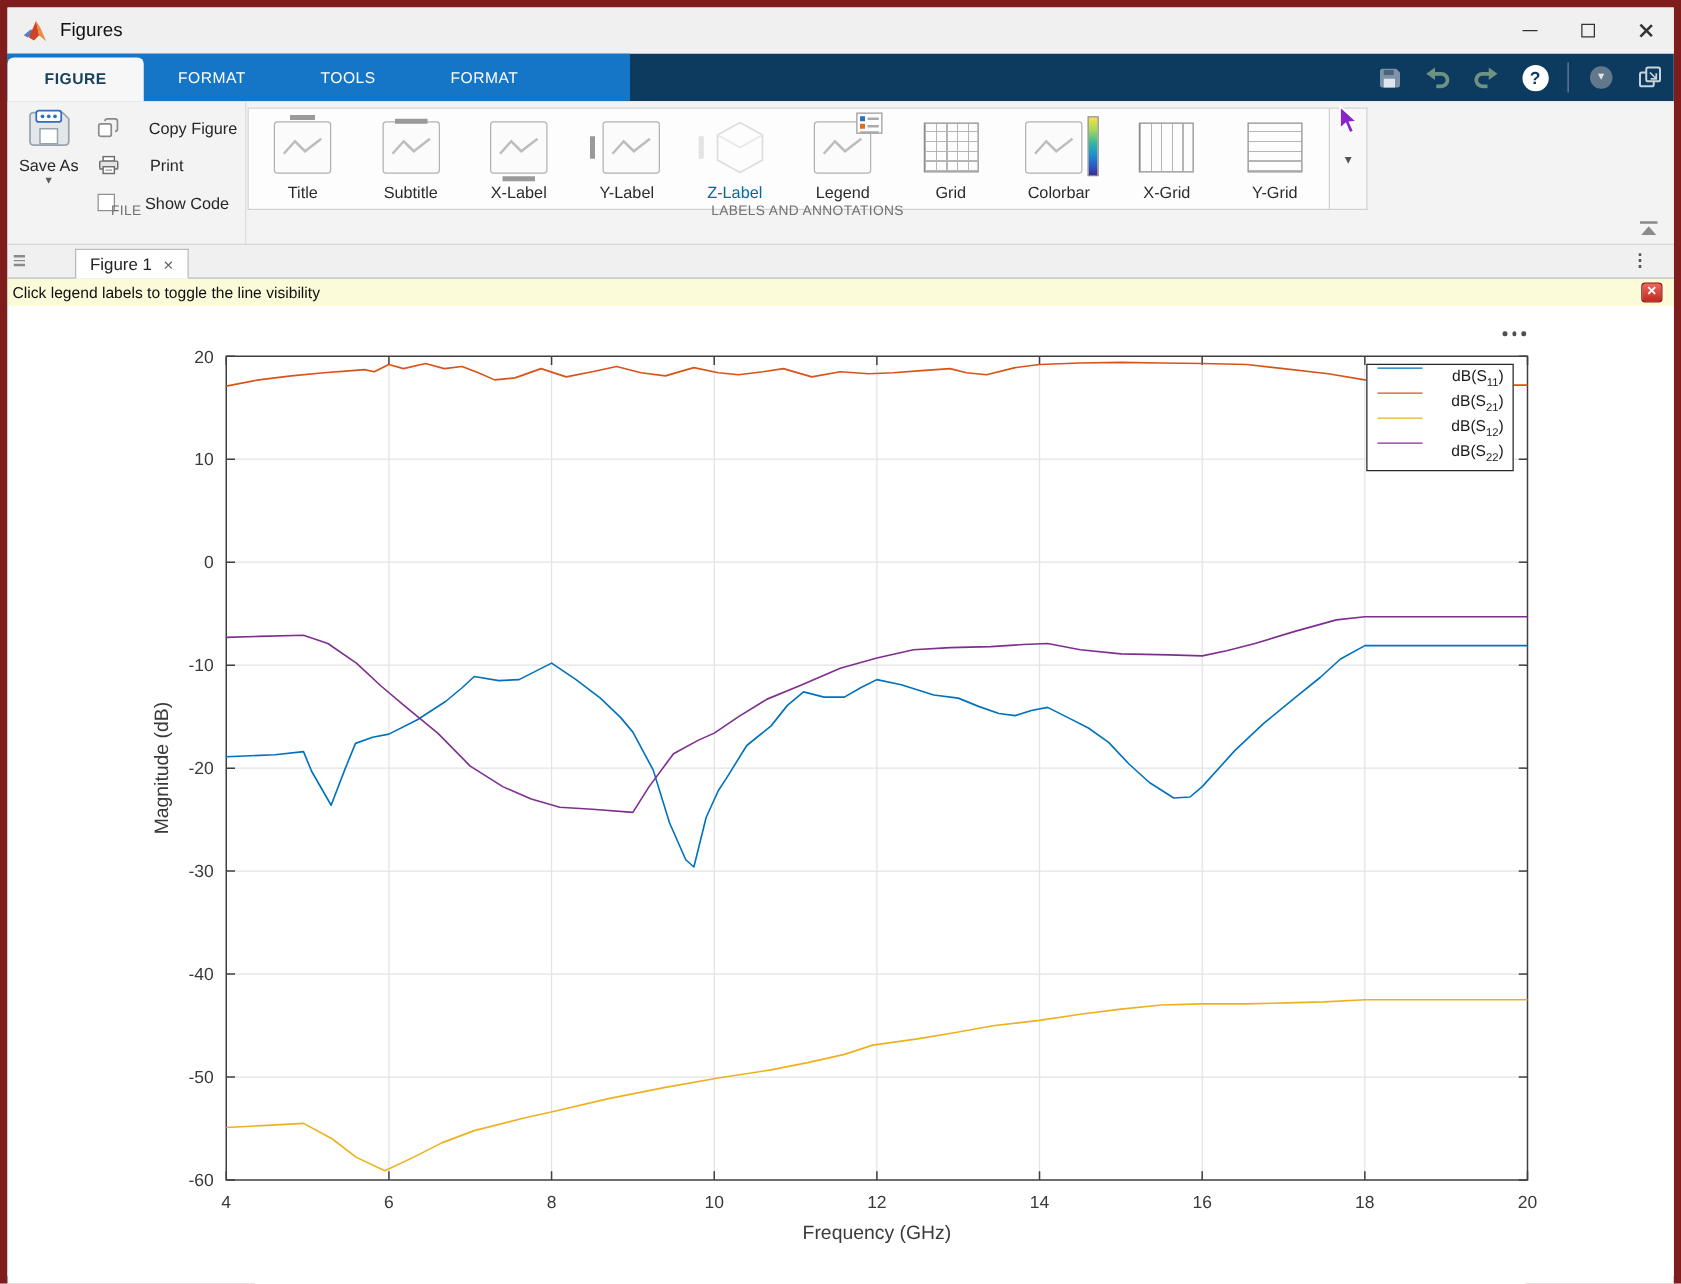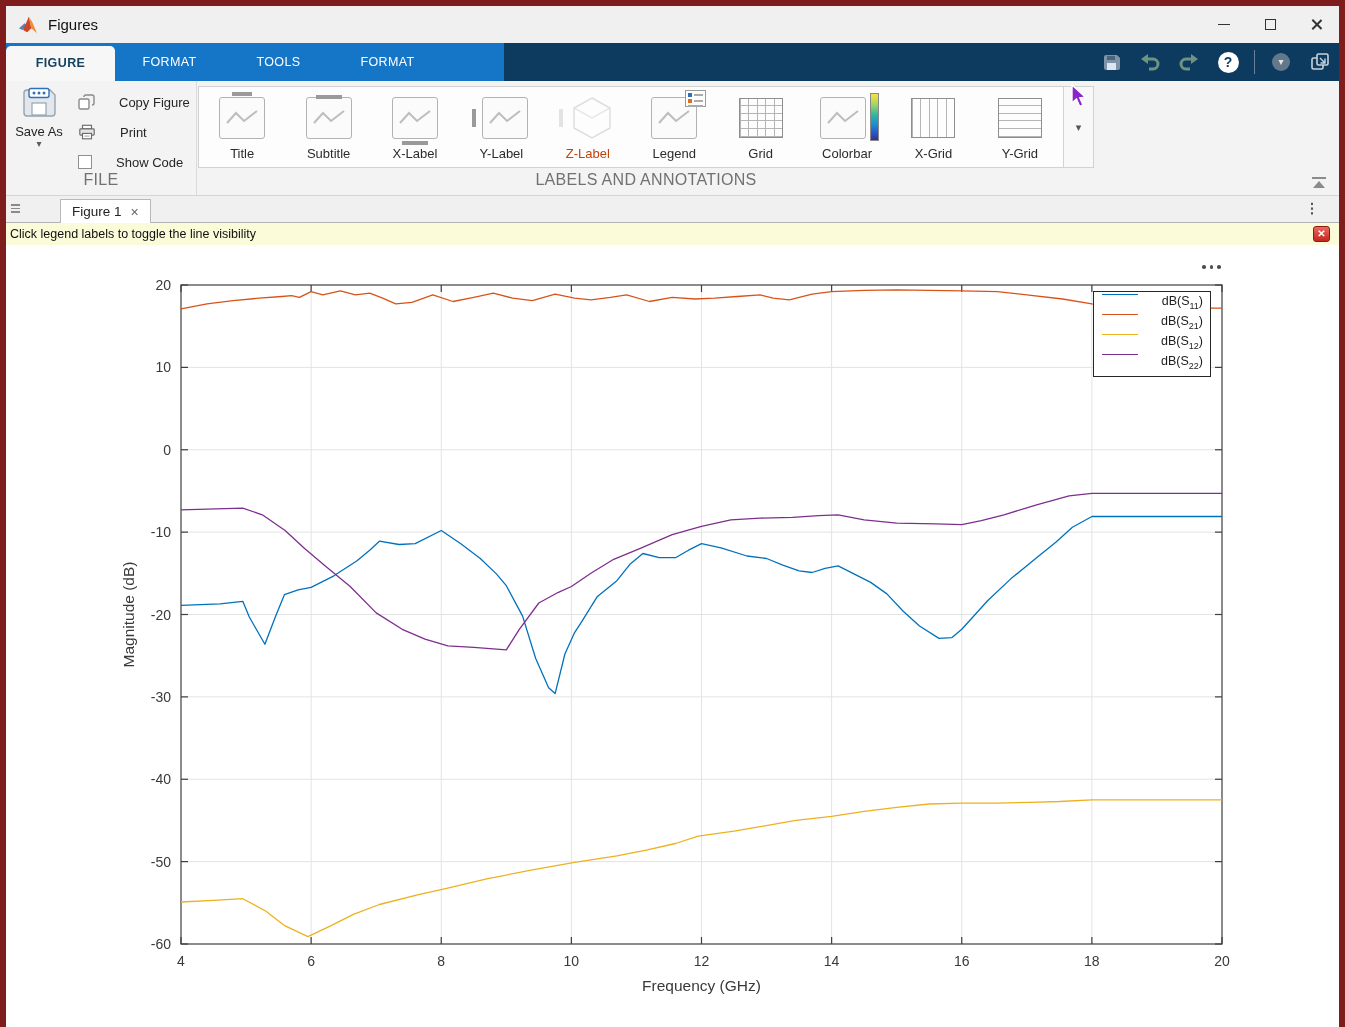--- a/index.html
+++ b/index.html
@@ -25,33 +25,33 @@
   .rtab { width:109px; text-align:center; line-height:38px; color:#fff; font-size:12.5px; letter-spacing:.4px; cursor:default; }
   .rtab.active { background:#f7f7f7; color:#17425f; border-radius:5px 5px 0 0; margin-top:3px; height:35px; line-height:34px; font-weight:bold; }
   .quick { position:absolute; right:6px; top:0; height:38px; display:flex; align-items:center; gap:13px; }
   .qbtn { width:26px; height:28px; display:flex; align-items:center; justify-content:center; }
   .qsep { width:1px; height:24px; background:#6b8096; }
   .help-circle { width:21px; height:21px; border-radius:50%; background:#fff; color:#0d3a5f; font-weight:bold; font-size:14px; text-align:center; line-height:21px; }
   .drop-circle { width:18px; height:18px; border-radius:50%; background:#64788c; color:#dfe6ec; font-size:10px; text-align:center; line-height:17px; }
 
   
   .ribbon { position:absolute; left:0; top:75px; width:100%; height:115px; background:#f3f3f3; border-bottom:1px solid #d5d5d5; }
-  .section-caption { position:absolute; bottom:6px; font-size:16px; color:#717171; text-align:center; letter-spacing:.3px; }
+  .section-caption { position:absolute; bottom:20px; font-size:11px; color:#717171; text-align:center; letter-spacing:.3px; }
   .file-section { position:absolute; left:0; top:0; width:191px; height:114px; border-right:1px solid #dcdcdc; }
   .saveas { position:absolute; left:4px; top:6px; width:58px; text-align:center; }
   .saveas .lbl { font-size:13px; color:#262626; margin-top:2px; }
   .caret { color:#5d5d5d; font-size:10px; line-height:10px; }
   .file-rows { position:absolute; left:72px; top:8px; }
   .frow { display:flex; align-items:center; gap:24px; height:26px; margin-bottom:4px; font-size:13px; color:#262626; }
   .checkbox { width:14px; height:14px; background:#fff; border:1px solid #8f8f8f; }
 
   .gallery { position:absolute; left:192px; top:5px; width:866px; height:82px; background:#fdfdfd; border:1px solid #d2d2d2; display:flex; }
   .gbtn { width:86.6px; height:100%; display:flex; flex-direction:column; align-items:center; justify-content:flex-start; padding-top:6px; }
   .gbtn .glabel { font-size:13px; color:#2b2b2b; margin-top:3px; }
-  .gbtn.disabled .glabel { color:#c2410c; }
+  .gbtn.disabled .glabel { color:#0369a1; }
   .icon-wrap { position:relative; width:60px; height:50px; display:flex; align-items:center; justify-content:center; }
   .chartbox { width:46px; height:42px; background:#fbfbfb; border:1px solid #b2b2b2; border-radius:3px; display:flex; align-items:center; justify-content:center; }
   .bar-top    { position:absolute; top:-1px;  left:50%; transform:translateX(-50%); width:20px; height:4px; background:#9a9a9a; }
   .bar-top2   { position:absolute; top:2px;   left:50%; transform:translateX(-50%); width:26px; height:4px; background:#9a9a9a; }
   .bar-bottom { position:absolute; bottom:-2px;left:50%; transform:translateX(-50%); width:26px; height:4px; background:#9a9a9a; }
   .bar-left   { position:absolute; left:1px;  top:50%; transform:translateY(-50%); width:4px; height:18px; background:#9a9a9a; }
   .bar-left-dis{ position:absolute; left:1px; top:50%; transform:translateY(-50%); width:4px; height:18px; background:#e3e3e3; }
   .legend-card { position:absolute; right:-2px; top:-3px; width:21px; height:17px; background:#fff; border:1px solid #999; padding:2px 2px; }
   .lc-row { display:flex; align-items:center; gap:2px; margin-bottom:2px; }
   .lc-sq-blue { width:4px; height:4px; background:#2f6fbe; }

